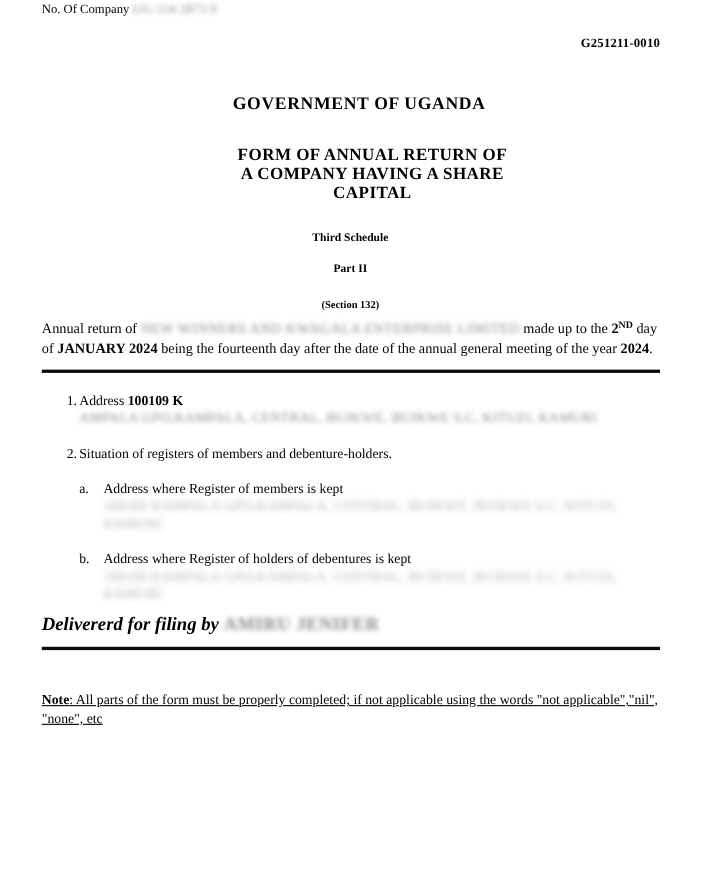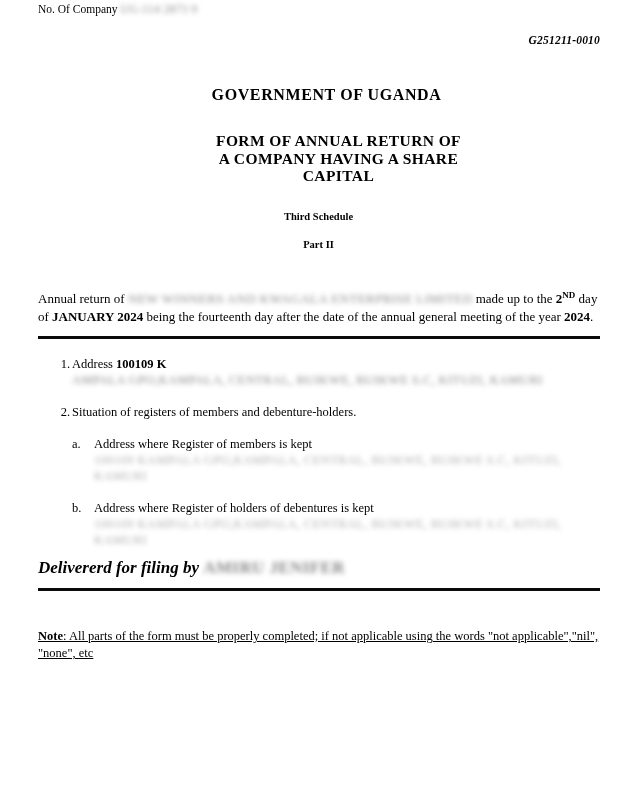--- a/index.html
+++ b/index.html
@@ -32,21 +32,20 @@
     line-height: 14px;
     white-space: nowrap;
   }
   .hdr-ref {
     position: absolute;
     right: 37px;
     top: 34px;
     font-size: 11.5px;
     font-weight: bold;
     letter-spacing: 0.2px;
-    font-style: italic;
   }
 
   
   .redact {
     display: inline-block;
     vertical-align: baseline;
     color: #6f6f6f;
     filter: blur(2.4px);
     opacity: 0.82;
     letter-spacing: 0.4px;
@@ -215,20 +214,21 @@
 
   <div class="title-block">
     <div class="t-gov">GOVERNMENT OF UGANDA</div>
     <div class="t-form">
       <span>FORM OF ANNUAL RETURN OF</span><br>
       <span>A COMPANY HAVING A SHARE</span><br>
       <span>CAPITAL</span>
     </div>
     <div class="t-sched">Third Schedule</div>
     <div class="t-part">Part II</div>
+    <div class="t-section">(Section 132)</div>
   </div>
 
   <p class="intro">
     <span>Annual return of</span>
     <span class="redact">NEW WINNERS AND KWAGALA ENTERPRISE LIMITED</span>
     <span>made up to the</span>
     <b>2</b><sup>ND</sup>
     <span>day of</span>
     <b>JANUARY 2024</b>
     <span>being the fourteenth day after the date of the annual general meeting of the</span>

